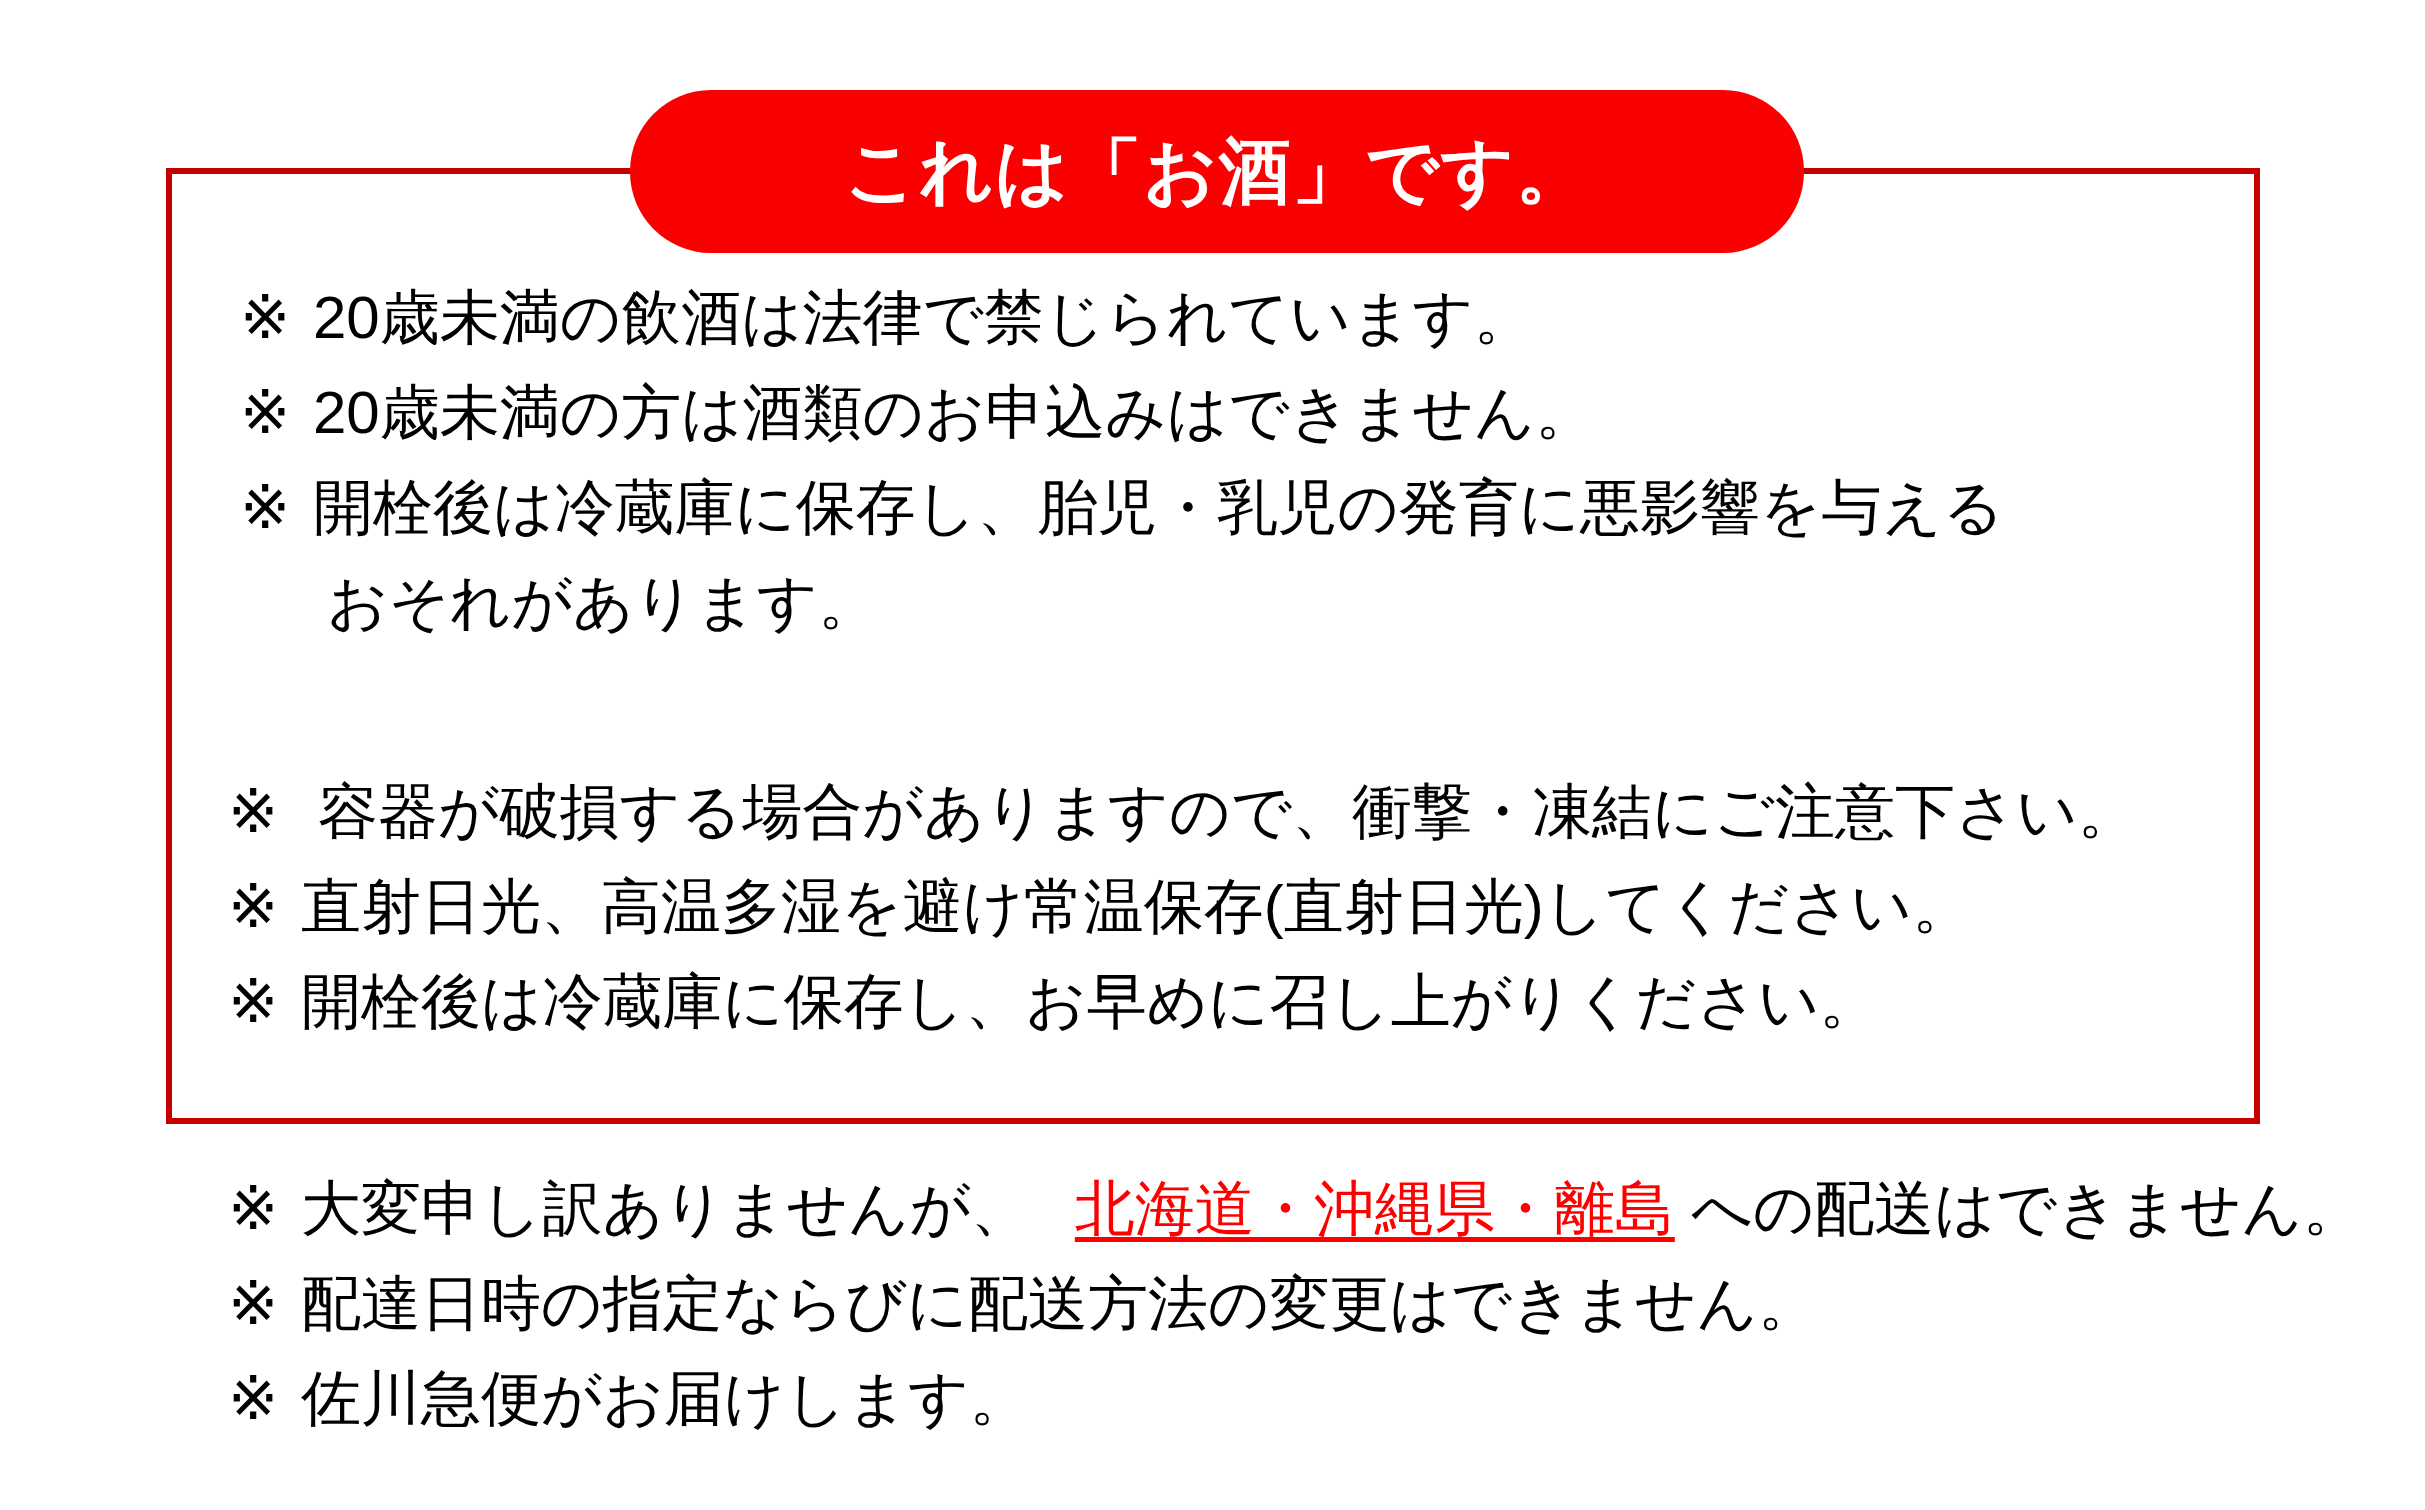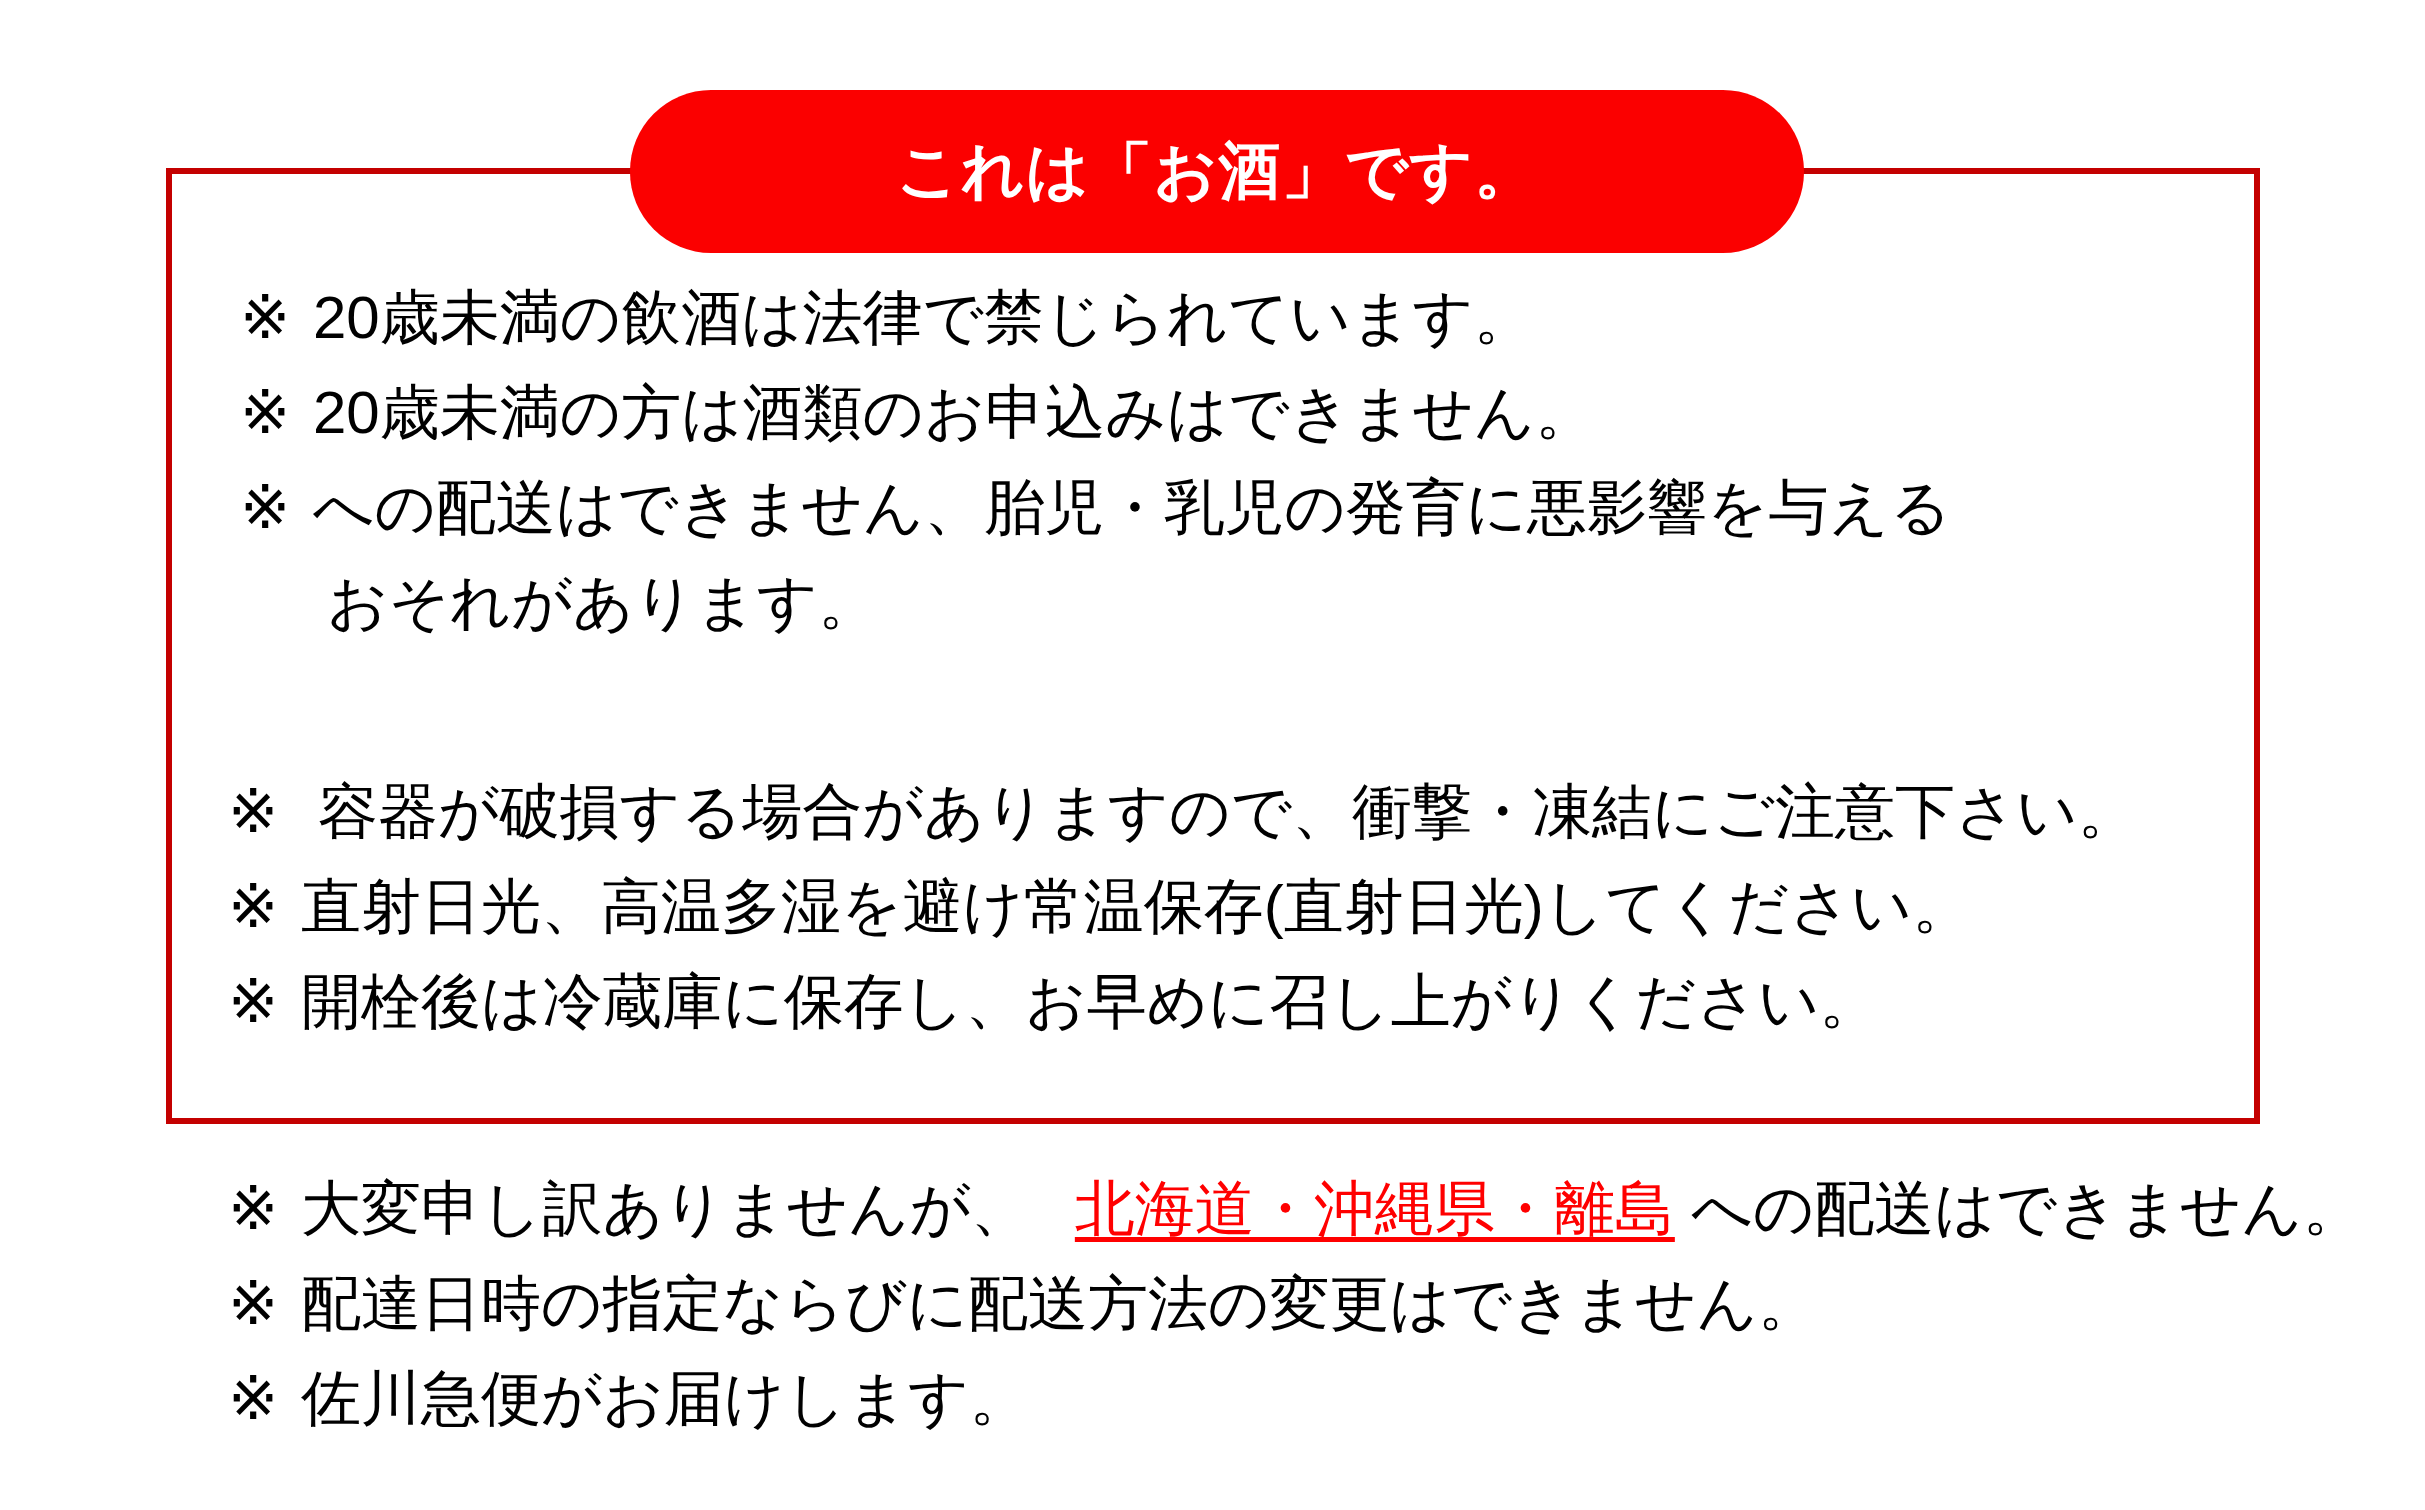--- a/index.html
+++ b/index.html
@@ -37,21 +37,21 @@
     height: 163px;
     background: #FB0000;
     border-radius: 81px;
     display: flex;
     align-items: center;
     justify-content: center;
     z-index: 5;
   }
   .alcohol-badge-label {
     color: #ffffff;
-    font-size: 62px;
+    font-size: 72px;
     font-weight: 700;
     letter-spacing: 0.02em;
     line-height: 1;
     white-space: nowrap;
     transform: translateY(-1.5px);
   }
 
   
   .notice-lines {
     position: absolute;
@@ -109,21 +109,21 @@
 </div>
 
 <div class="notice-lines">
   <div class="line">
     <span class="mark">※</span><span>20歳未満の飲酒は法律で禁じられています。</span>
   </div>
   <div class="line">
     <span class="mark">※</span><span>20歳未満の方は酒類のお申込みはできません。</span>
   </div>
   <div class="line">
-    <span class="mark">※</span><span>への配送はできません、胎児・乳児の発育に悪影響を与える</span>
+    <span class="mark">※</span><span>開栓後は冷蔵庫に保存し、胎児・乳児の発育に悪影響を与える</span>
   </div>
   <div class="line indent">
     <span>おそれがあります。</span>
   </div>
 </div>
 
 <div class="notice-lines-2">
   <div class="line">
     <span class="mark wide">※</span><span>容器が破損する場合がありますので、衝撃・凍結にご注意下さい。</span>
   </div>

